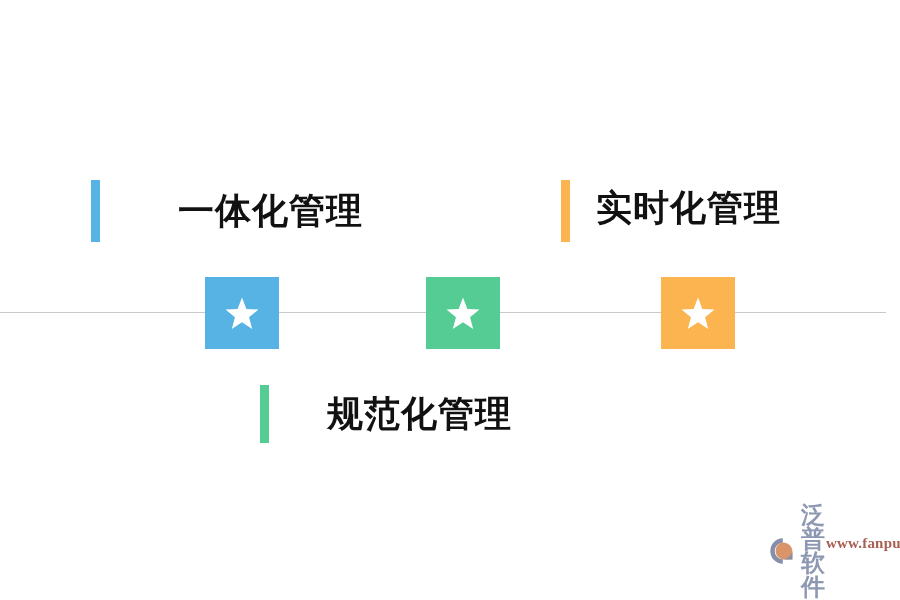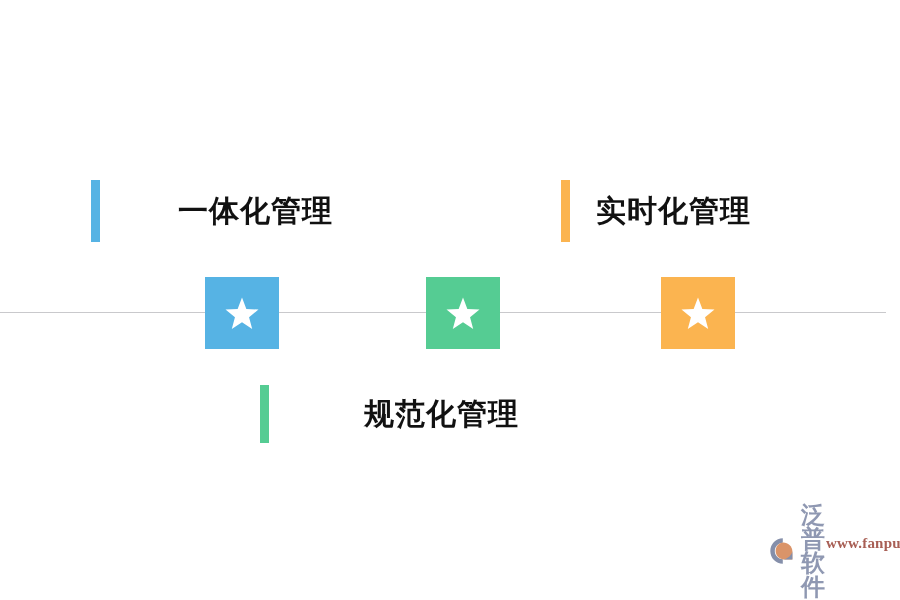--- a/index.html
+++ b/index.html
@@ -40,49 +40,49 @@
     white-space: nowrap;
   }
 
   .accent-bar {
     width: 9px;
     border-radius: 0;
     flex: 0 0 auto;
   }
 
   .label-text {
-    font-size: 30px;
+    font-size: 36px;
     font-weight: bold;
     color: #111111;
     letter-spacing: 1px;
     line-height: 1;
     font-family: "Liberation Sans", "DejaVu Sans", sans-serif;
   }
 
   
   #group-top-left {
     left: 91px;
     top: 180px;
     height: 62px;
   }
   #group-top-left .label-text { margin-left: 78px; }
 
   #group-top-right {
     left: 561px;
     top: 180px;
     height: 62px;
   }
-  #group-top-right .label-text { margin-left: 26px; }
+  #group-top-right .label-text { margin-left: 26px; font-family: Liberation Mono, monospace; }
 
   #group-bottom {
     left: 260px;
     top: 384px;
     height: 60px;
   }
-  #group-bottom .label-text { margin-left: 95px; text-align: right; }
+  #group-bottom .label-text { margin-left: 58px; text-align: right; }
 
   
   .star-tile {
     position: absolute;
     width: 74px;
     height: 72px;
     display: flex;
     align-items: center;
     justify-content: center;
   }

